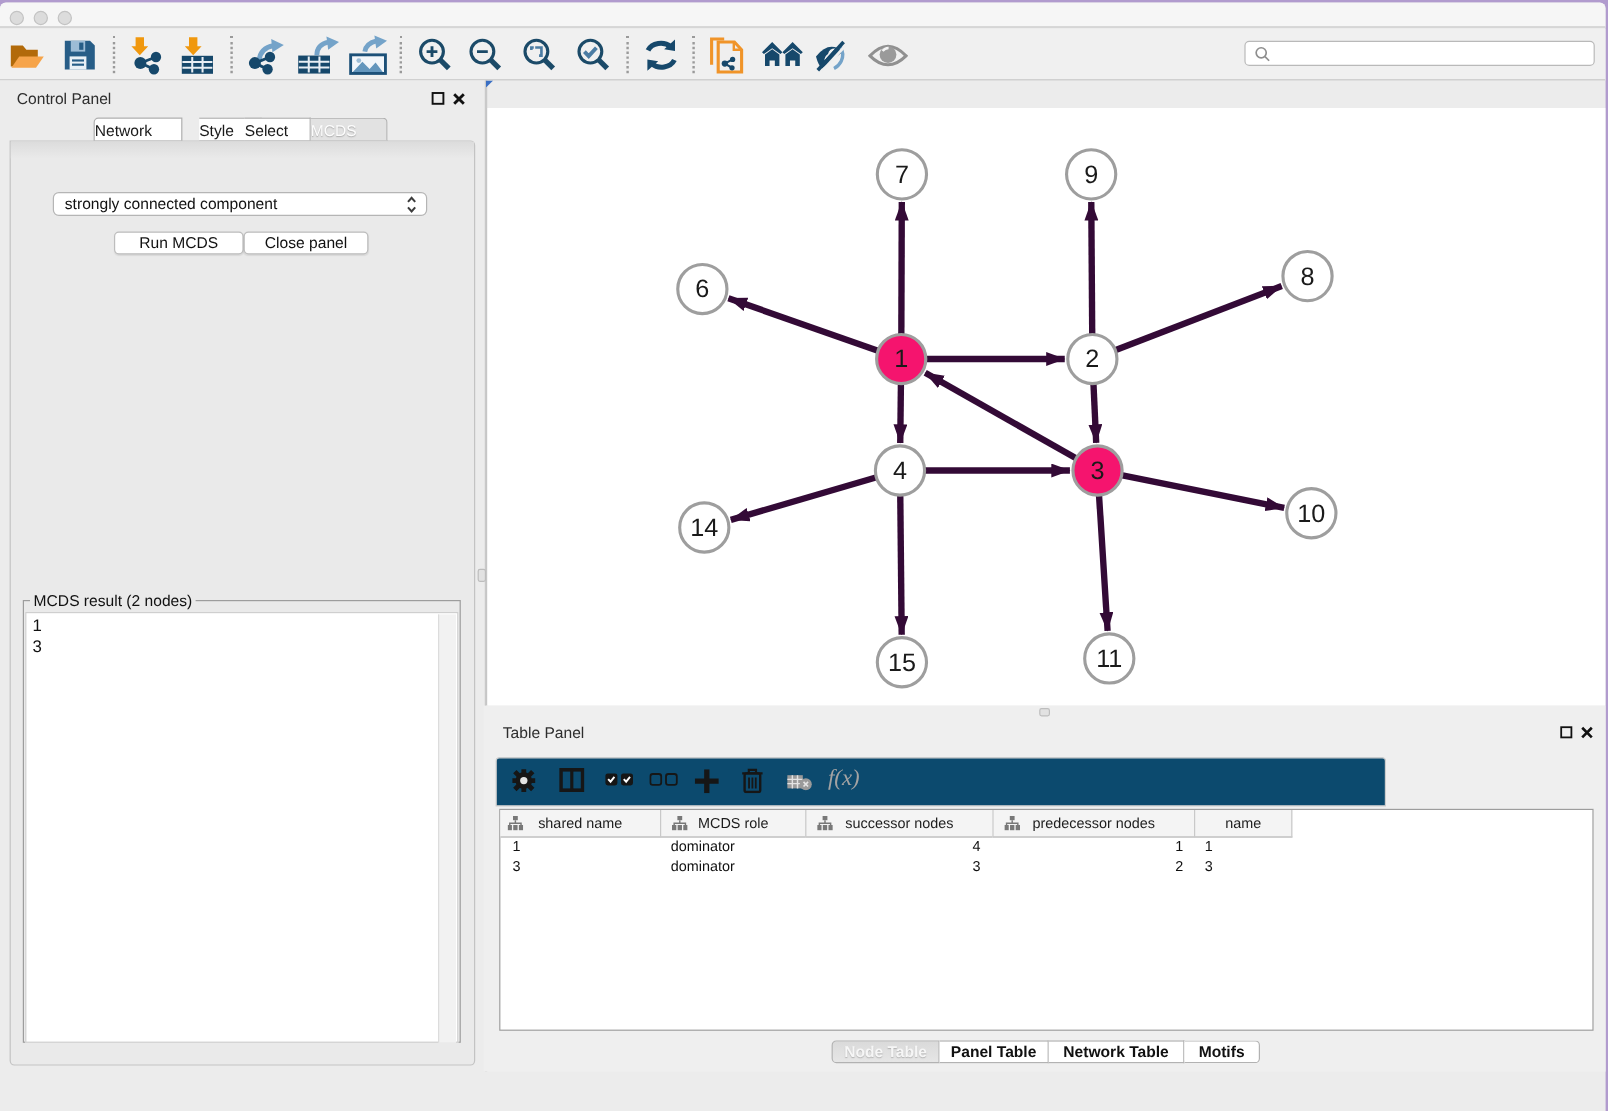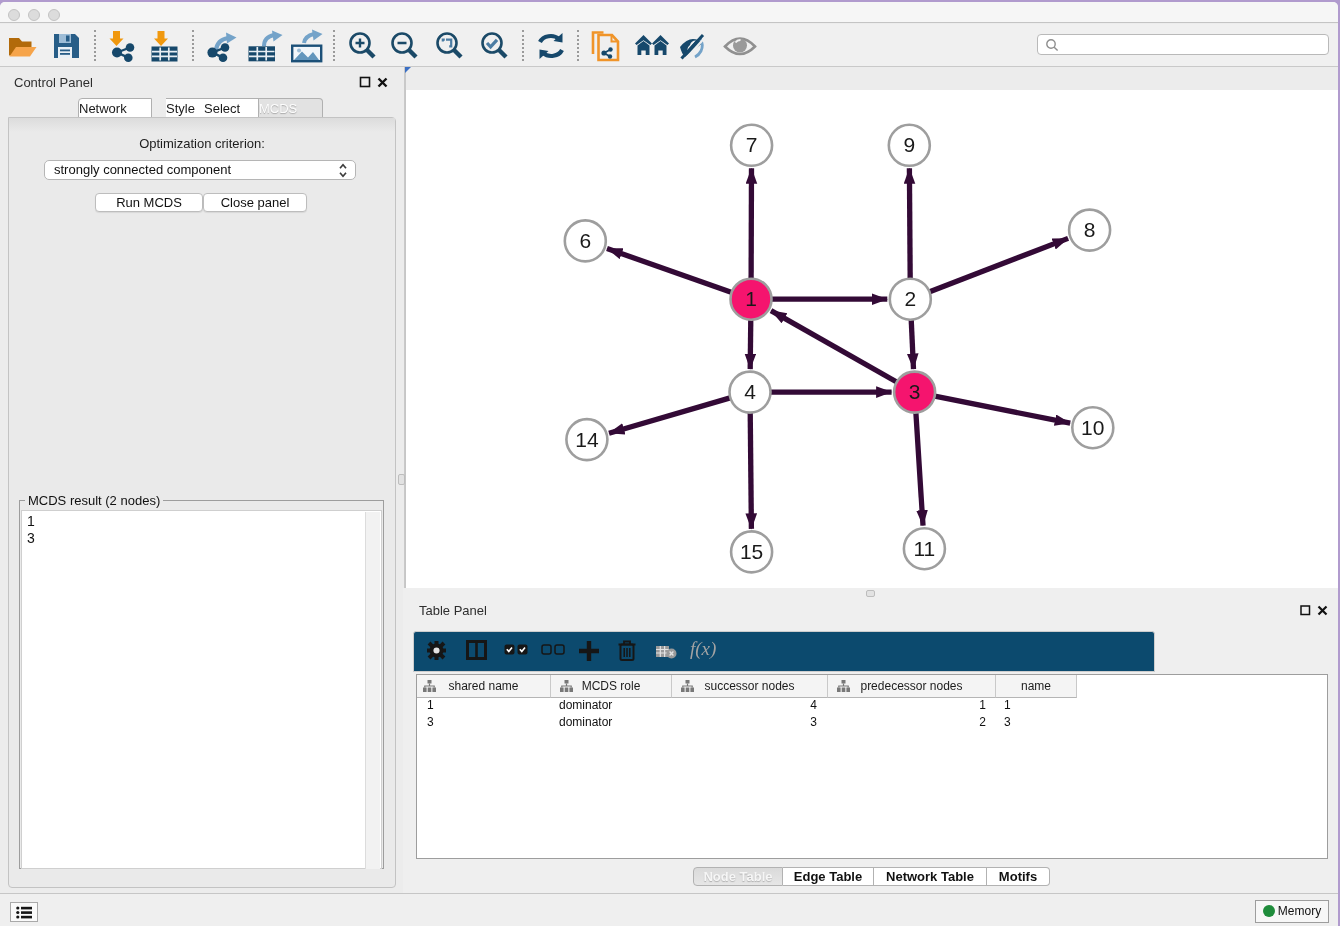--- a/index.html
+++ b/index.html
@@ -181,21 +181,20 @@
         <path d="M2.5 2.5 L10.5 10.5 M10.5 2.5 L2.5 10.5" stroke="#111" stroke-width="2.4"></path>
       </svg>
     <div class="tabs1">
       <div class="tab1" style="left:78px;width:74px;border-radius:4px 0 0 0">Network</div>
       <div class="tab1" style="left:166px;width:52px;border-left:none">Style</div>
       <div class="tab1" style="left:204px;width:55px;border-left:none">Select</div>
       <div class="tab1" style="left:259px;width:64px;border-left:none;border-radius:0 4px 0 0;background:#e2e2e2;color:#fdfdfd;text-shadow:0 1px 1px #aaa">MCDS</div>
     </div>
     <div id="tabpane">
       <div style="position:absolute;left:0;top:0;width:100%;height:14px;background:linear-gradient(#dcdcdc,#eaeaea)"></div>
-      <div id="optlabel">Optimization criterion:</div>
       <div id="combo">strongly connected component
         <svg width="10" height="15" viewBox="0 0 10 15" style="position:absolute;right:7px;top:2px">
           <path d="M2 5.2 L5 1.8 L8 5.2 M2 9.8 L5 13.2 L8 9.8" fill="none" stroke="#3c3c3c" stroke-width="1.7"></path>
         </svg>
       </div>
       <div class="btn1" style="left:86px;width:108px">Run MCDS</div>
       <div class="btn1" style="left:194px;width:104px">Close panel</div>
       <div id="fieldset">
         <div id="fslegend">MCDS result (2 nodes)</div>
         <div id="fsinner">
@@ -354,33 +353,18 @@
           </svg><span>predecessor nodes</span></div>
       <div class="thead" style="left:578px;width:82px;border-right:1px solid #c9c9c9">name</div>
       <div class="trow" style="left:10px;top:22px">1<br>3</div>
       <div class="trow" style="left:142px;top:22px">dominator<br>dominator</div>
       <div class="trow" style="left:254px;top:22px;width:146px;text-align:right">4<br>3</div>
       <div class="trow" style="left:410px;top:22px;width:159px;text-align:right">1<br>2</div>
       <div class="trow" style="left:587px;top:22px">1<br>3</div>
     </div>
     <div class="tabs2">
       <div class="tab2" style="left:290px;width:90px;border-radius:4px 0 0 4px;background:linear-gradient(#dadada,#e6e6e6);color:#f6f6f6;text-shadow:0 1px 1px #b0b0b0">Node Table</div>
-      <div class="tab2" style="left:380px;width:91px;border-left:none">Edge Table</div>
+      <div class="tab2" style="left:380px;width:91px;border-left:none">Panel Table</div>
       <div class="tab2" style="left:471px;width:113px;border-left:none">Network Table</div>
       <div class="tab2" style="left:584px;width:63px;border-left:none;border-radius:0 4px 4px 0">Motifs</div>
     </div>
   </div>
-  <div id="statusbar">
-    <div id="listbtn">
-        <svg width="16" height="13" viewBox="0 0 16 13" style="position:absolute;left:5px;top:3px">
-          <g fill="#161616">
-            <circle cx="1.8" cy="2" r="1.6"></circle>
-            <circle cx="1.8" cy="6.5" r="1.6"></circle>
-            <circle cx="1.8" cy="11" r="1.6"></circle>
-            <rect x="5" y="0.8" width="11" height="2.6"></rect>
-            <rect x="5" y="5.3" width="11" height="2.6"></rect>
-            <rect x="5" y="9.8" width="11" height="2.6"></rect>
-          </g>
-        </svg>
-      </div>
-    <div id="membtn"><span style="display:inline-block;width:12px;height:12px;border-radius:50%;background:#1f8c3b;vertical-align:-2px;margin-right:3px"></span>Memory</div>
-  </div>
 </div>
 
 </body></html>

